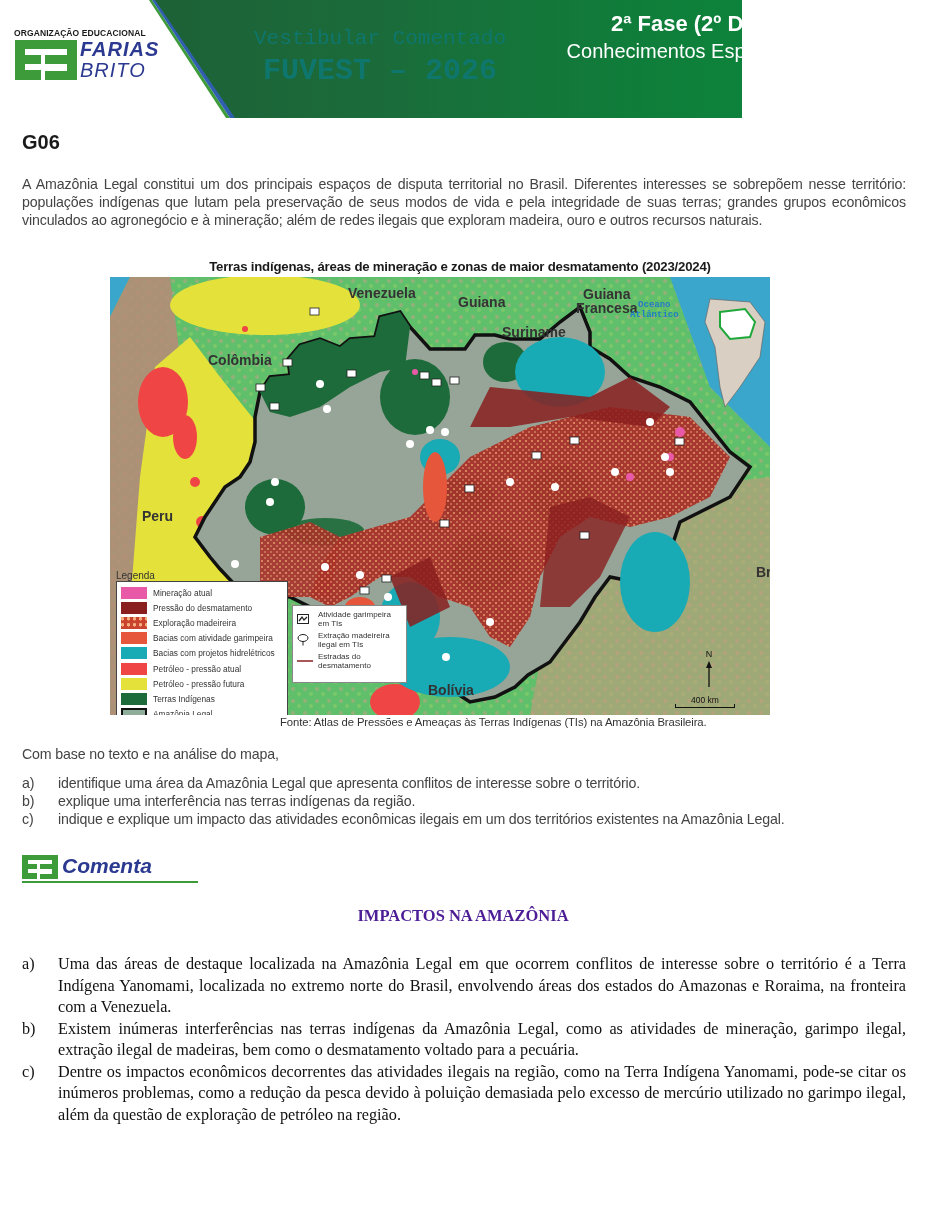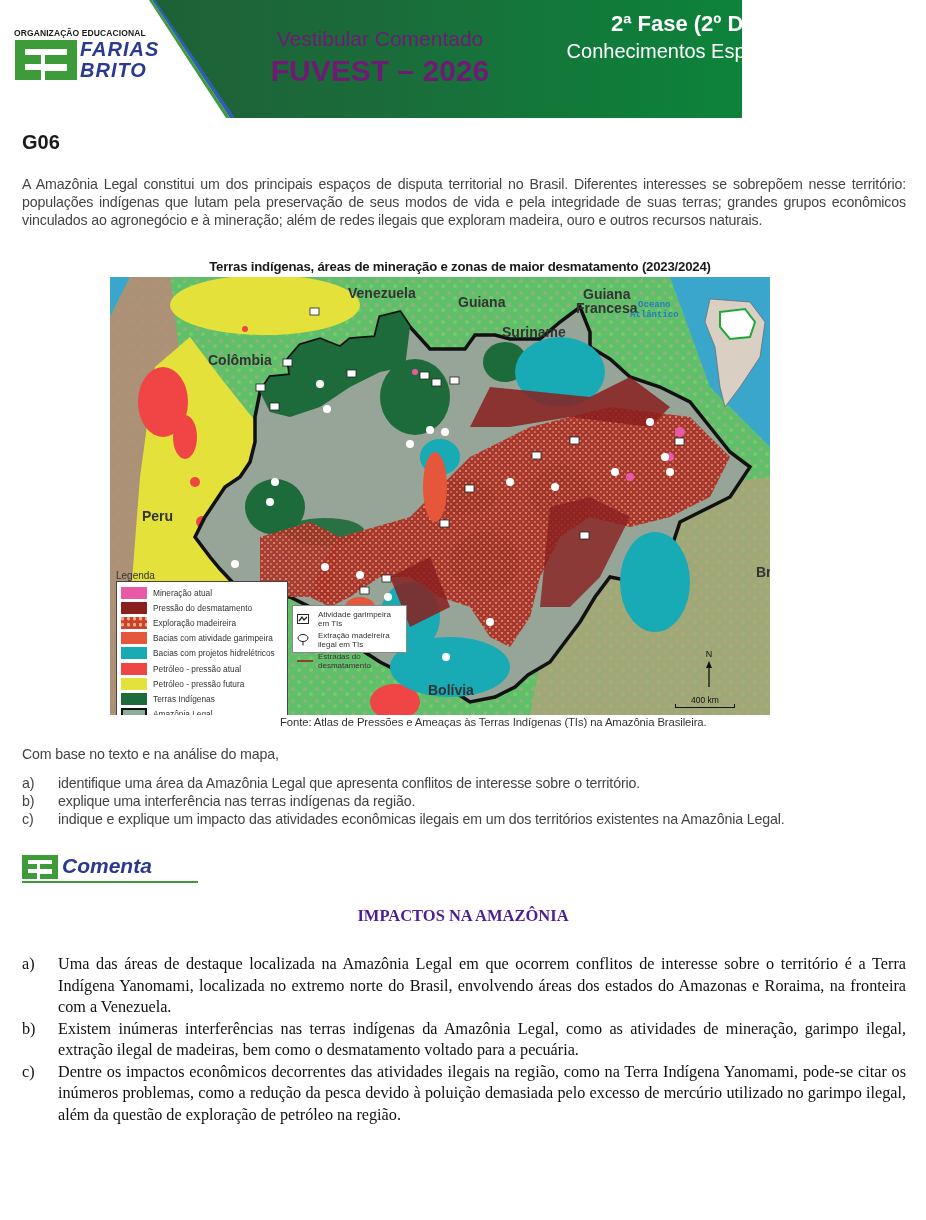--- a/index.html
+++ b/index.html
@@ -13,23 +13,23 @@
     clip-path: polygon(155px 0, 926px 0, 926px 118px, 235px 118px); }
   .header-stripe-blue { position: absolute; left: 0; top: 0; width: 926px; height: 118px;
     background: #2f5fae; clip-path: polygon(152px 0, 156px 0, 236px 118px, 230px 118px); }
   .header-stripe-green { position: absolute; left: 0; top: 0; width: 926px; height: 118px;
     background: #3d9b3a; clip-path: polygon(149px 0, 152px 0, 230px 118px, 226px 118px); }
 
   .logo { position: absolute; left: 14px; top: 28px; width: 150px; height: 60px; }
   .logo-org { position: absolute; left: 0; top: 0; font-size: 8.5px; font-weight: bold; color: #1a1a1a; letter-spacing: 0.1px; white-space: nowrap; }
   .logo-fb { position: absolute; left: 1px; top: 12px; }
   .logo-farias { position: absolute; left: 66px; top: 12px; font-size: 20px; font-weight: bold; font-style: italic; color: #2b3990; line-height: 18px; letter-spacing: 1px; }
-  .logo-brito { position: absolute; left: 66px; top: 33px; font-size: 20px; font-weight: bold; font-style: italic; color: #2b3990; line-height: 18px; letter-spacing: 1px; }
-
-  .h-center { position: absolute; left: 240px; top: 26px; width: 280px; text-align: center; color: #701a75; }
+  .logo-brito { position: absolute; left: 66px; top: 33px; font-size: 20px; font-weight: normal; font-style: italic; color: #2b3990; line-height: 18px; letter-spacing: 1px; }
+
+  .h-center { position: absolute; left: 240px; top: 26px; width: 280px; text-align: center; color: #0f766e; font-family: Liberation Mono, monospace; }
   .h-sub { font-size: 21px; line-height: 26px; }
   .h-main { font-size: 30px; font-weight: bold; line-height: 38px; }
   .h-right { position: absolute; left: 540px; top: 10px; width: 300px; text-align: center; color: #fff; }
   .h-phase { font-size: 22px; font-weight: bold; line-height: 28px; }
   .h-know { font-size: 20px; line-height: 27px; }
   .h-subject { font-size: 25px; font-weight: bold; line-height: 34px; }
   .fuvest-seal { position: absolute; left: 850px; top: 24px; width: 70px; height: 70px; border-radius: 50%;
     border: 3px solid rgba(120,190,90,0.45); color: rgba(120,190,90,0.55); font-weight: bold; font-size: 20px;
     display: flex; align-items: center; justify-content: center; transform: rotate(-25deg); line-height: 18px; text-align: center; }
 
@@ -43,21 +43,21 @@
 
   .map-label { position: absolute; font-size: 14px; font-weight: bold; color: #333; }
   .ocean-label { position: absolute; font-size: 9px; font-weight: bold; color: #1e7dc6; line-height: 10px; text-align: center; }
 
   .legend-title { position: absolute; left: 6px; top: 293px; font-size: 10px; color: #333; }
   .legend { position: absolute; left: 6px; top: 304px; width: 172px; height: 138px; background: #ffffff; border: 1px solid #444; padding: 3px 4px; }
   .legend-row { display: flex; align-items: center; height: 15.2px; }
   .legend-swatch { width: 26px; height: 12px; margin-right: 6px; flex-shrink: 0; }
   .legend-text { font-size: 8.3px; color: #333; white-space: nowrap; }
 
-  .legend2 { position: absolute; left: 182px; top: 328px; width: 115px; height: 48px; background: #ffffff; border: 1px solid #888; padding: 4px; }
+  .legend2 { position: absolute; left: 182px; top: 328px; width: 115px; height: 78px; background: #ffffff; border: 1px solid #888; padding: 4px; }
   .l2-row { display: flex; align-items: center; margin-bottom: 3px; }
   .l2-icon { width: 16px; flex-shrink: 0; margin-right: 5px; font-size: 9px; text-align: center; }
   .l2-text { font-size: 8px; line-height: 9px; color: #333; }
 
   .north { position: absolute; left: 592px; top: 372px; width: 14px; text-align: center; font-size: 9px; color: #111; }
   .scale { position: absolute; left: 563px; top: 418px; width: 64px; font-size: 8.5px; color: #111; text-align: center; }
   .scale-bar { position: absolute; left: 565px; top: 427px; width: 60px; height: 4px; border: 1px solid #111; border-top: none; }
 
   .source { position: absolute; left: 280px; top: 716px; font-size: 11.3px; color: #333; letter-spacing: -0.1px; }
 

